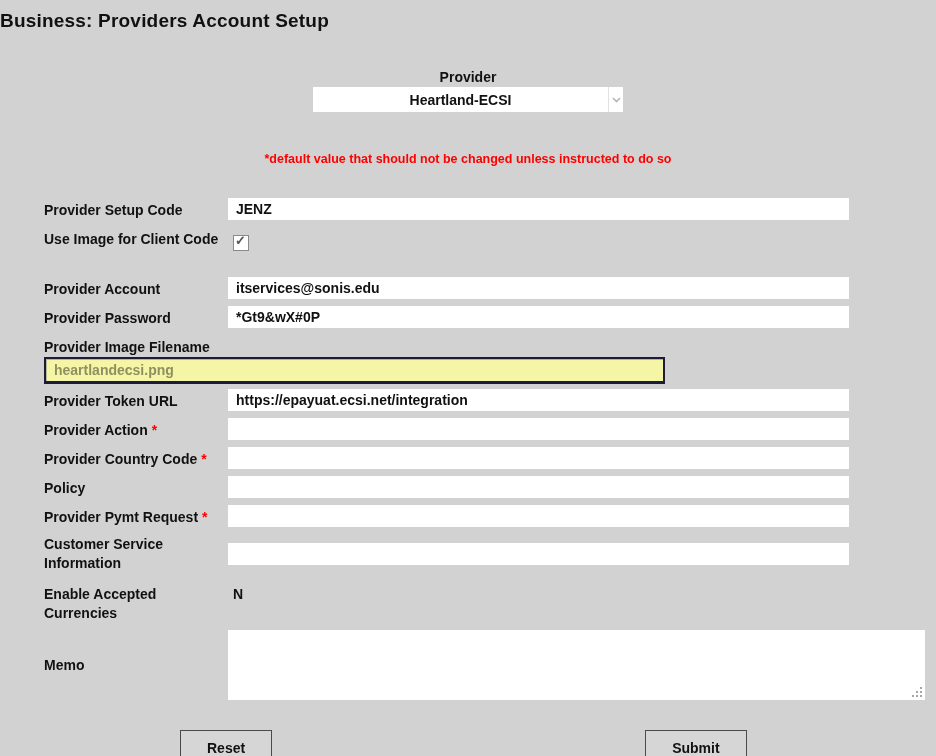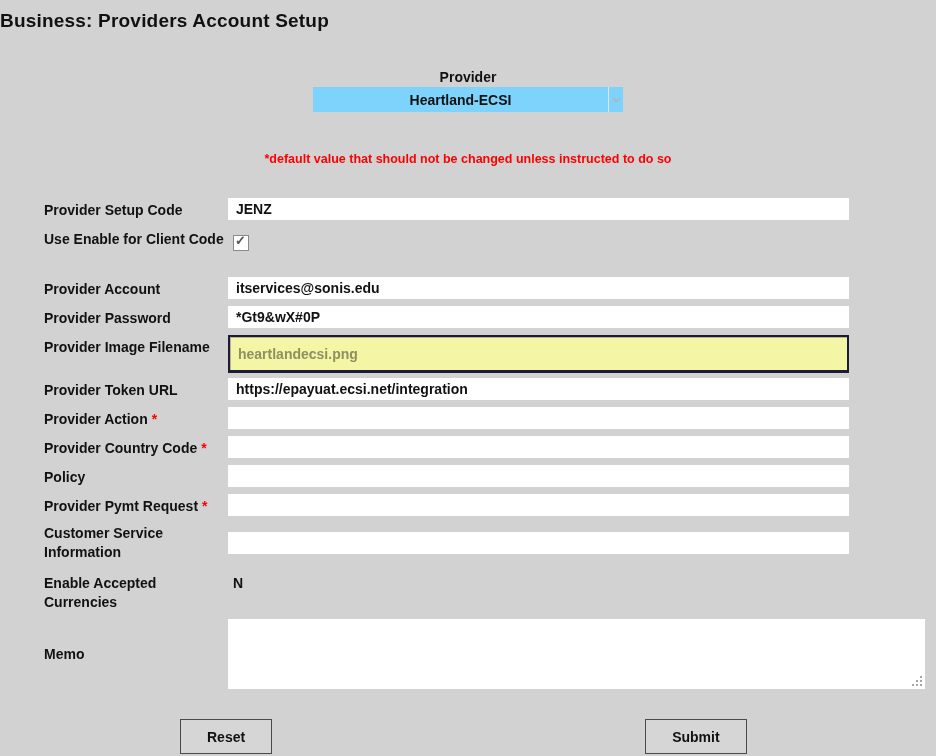--- a/index.html
+++ b/index.html
@@ -4,43 +4,43 @@
 <style>
   html,body { margin:0; padding:0; background:#d2d2d2; }
   .page {
     width:936px; height:756px; background:#d2d2d2; overflow:hidden;
     font-family:"Liberation Sans", sans-serif; color:#111; position:relative;
   }
   .title { padding-top:10px; text-align:left; font-size:19px; font-weight:bold; letter-spacing:.2px; }
 
   .provider-label { margin-top:37px; text-align:center; font-size:14px; font-weight:bold; }
   .select-wrap {
-    width:310px; height:25px; margin:2px auto 0; background:#7dd3fc;
+    width:310px; height:25px; margin:2px auto 0; background:#ffffff;
     display:flex; align-items:stretch; cursor:default;
   }
   .select-text { flex:1; display:flex; align-items:center; justify-content:center; font-size:14px; font-weight:bold; }
   .select-arrow { width:14px; border-left:1px solid #e2e2e2; display:flex; align-items:center; justify-content:center; }
 
   .warning { margin-top:40px; text-align:center; font-size:12.5px; font-weight:bold; color:#ff0000; }
 
   .form { margin:32px 0 0 44px; }
   .row { display:flex; margin-bottom:7px; }
   .row-label { width:184px; font-size:14px; font-weight:bold; line-height:19px; padding-top:3px; }
   .req { color:#ff0000; }
 
   .txt {
     width:621px; height:22px; box-sizing:border-box; background:#fff; border:none; outline:none;
     font-family:"Liberation Sans", sans-serif; font-size:14px; font-weight:bold; color:#111; padding:0 6px 0 8px;
   }
   .txt-highlight {
     background:#f5f5a6; color:#8f9060;
-    border:2px solid #1c1c38; border-bottom-width:3px; height:38px;
+    border:2px solid #1c1c38; border-bottom-width:3px; height:27px;
     box-shadow: inset 1px 1px 0 rgba(130,130,130,.55);
   }
-  .row-image { margin-bottom:5px; }
+  .row-image { margin-bottom:5px;flex-direction:column; }
 
   .row-campus { height:46px; margin-bottom:4px; }
   .checkbox {
     width:14px; height:14px; margin:8px 0 0 5px; background:#fff;
     border:1px solid #8a8a8a; position:relative; cursor:pointer;
   }
   .checkbox .mark { position:absolute; left:1px; top:-3px; font-size:13px; font-weight:bold; color:#555; }
 
   .row-cs { height:40px; margin-bottom:8px; align-items:center; }
   .row-cs .row-label, .row-memo .row-label { padding-top:0; }
@@ -88,21 +88,21 @@
   <div class="warning">*default value that should not be changed unless instructed to do so</div>
 
   <div class="form">
 
     <div class="row">
       <div class="row-label">Provider Setup Code</div>
       <input class="txt" type="text" value="JENZ" style="">
     </div>
 
     <div class="row row-campus">
-      <div class="row-label">Use Enable for Client Code</div>
+      <div class="row-label">Use Image for Client Code</div>
       <div class="checkbox" role="checkbox" aria-checked="true">
         <span class="mark">✓</span>
       </div>
     </div>
 
     <div class="row">
       <div class="row-label">Provider Account</div>
       <input class="txt" type="text" value="itservices@sonis.edu" style="">
     </div>
 

